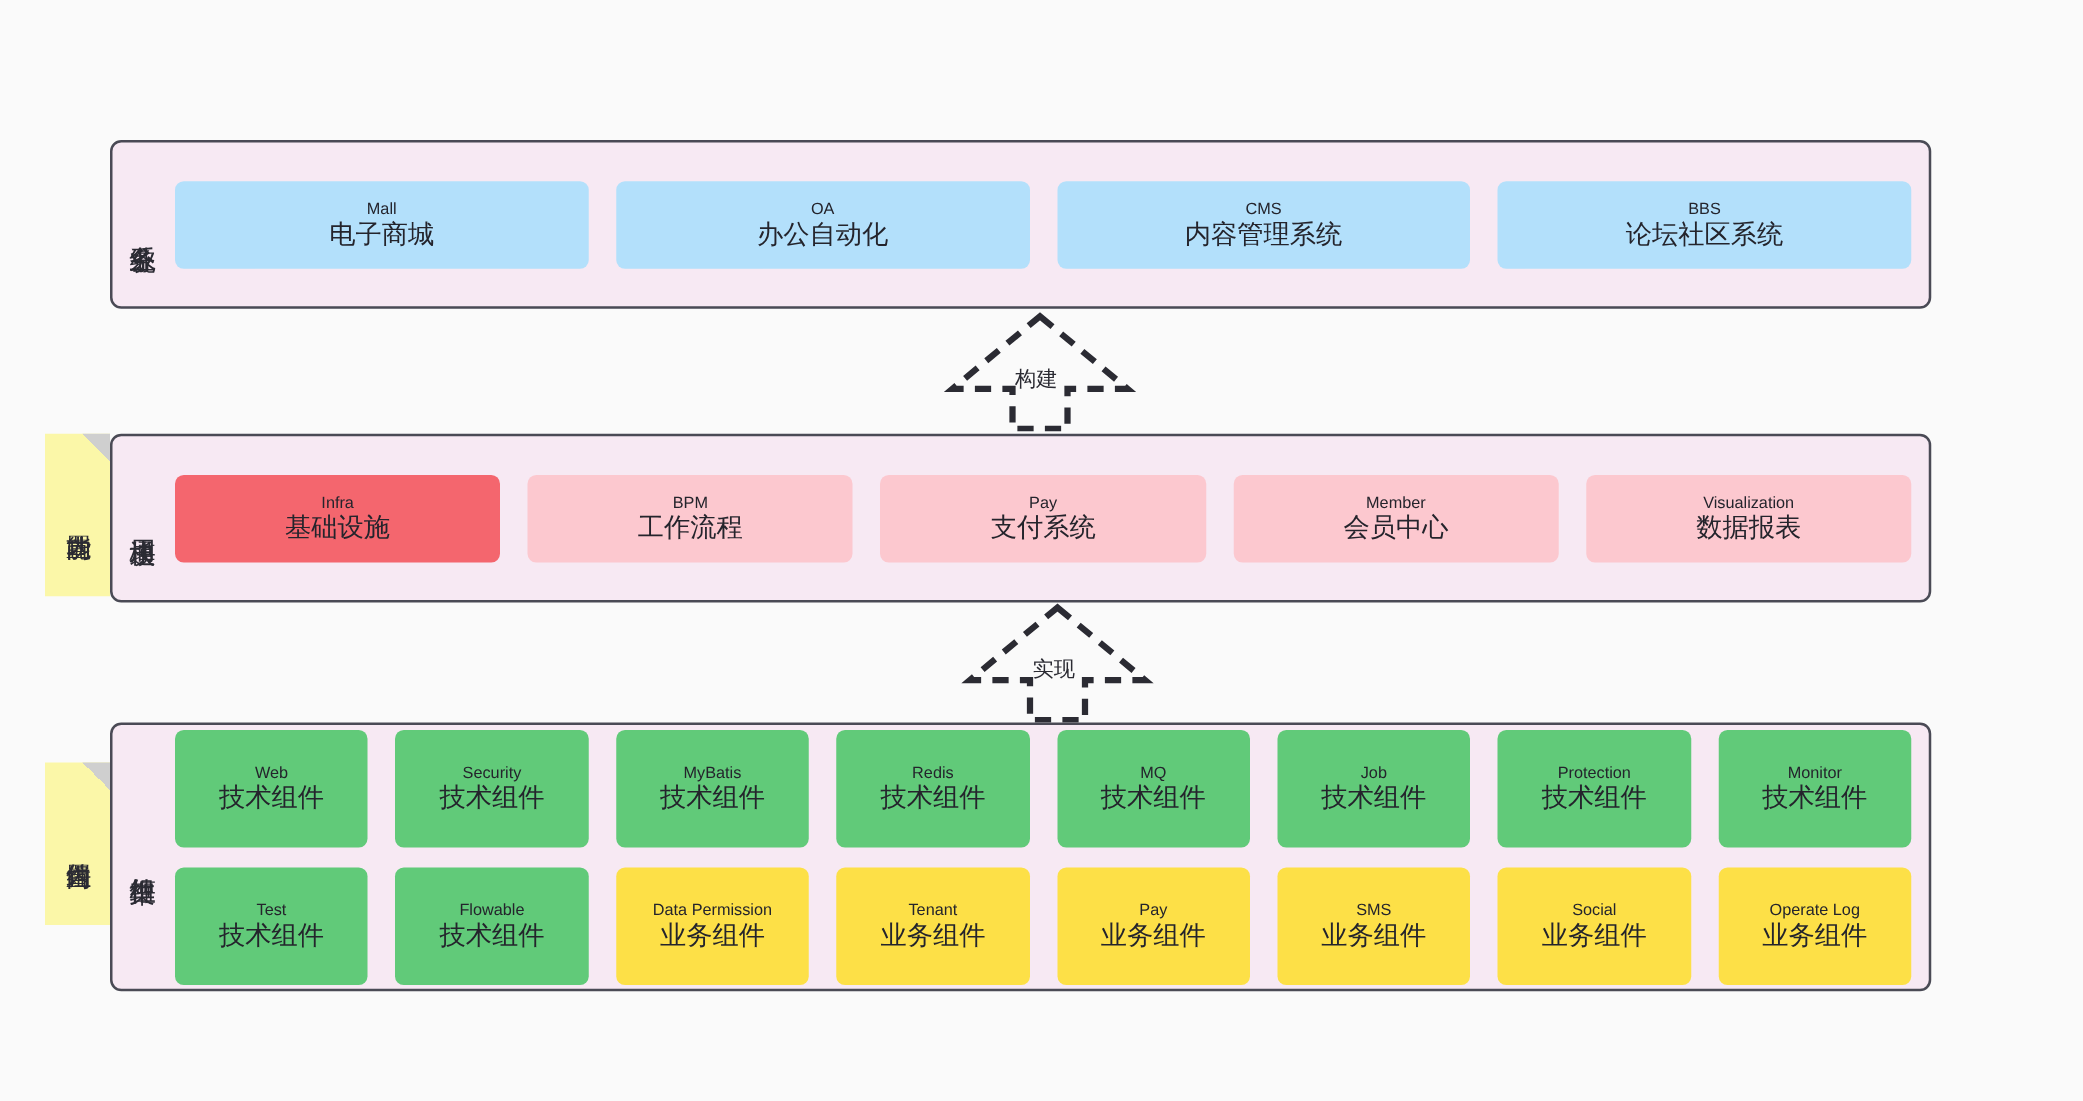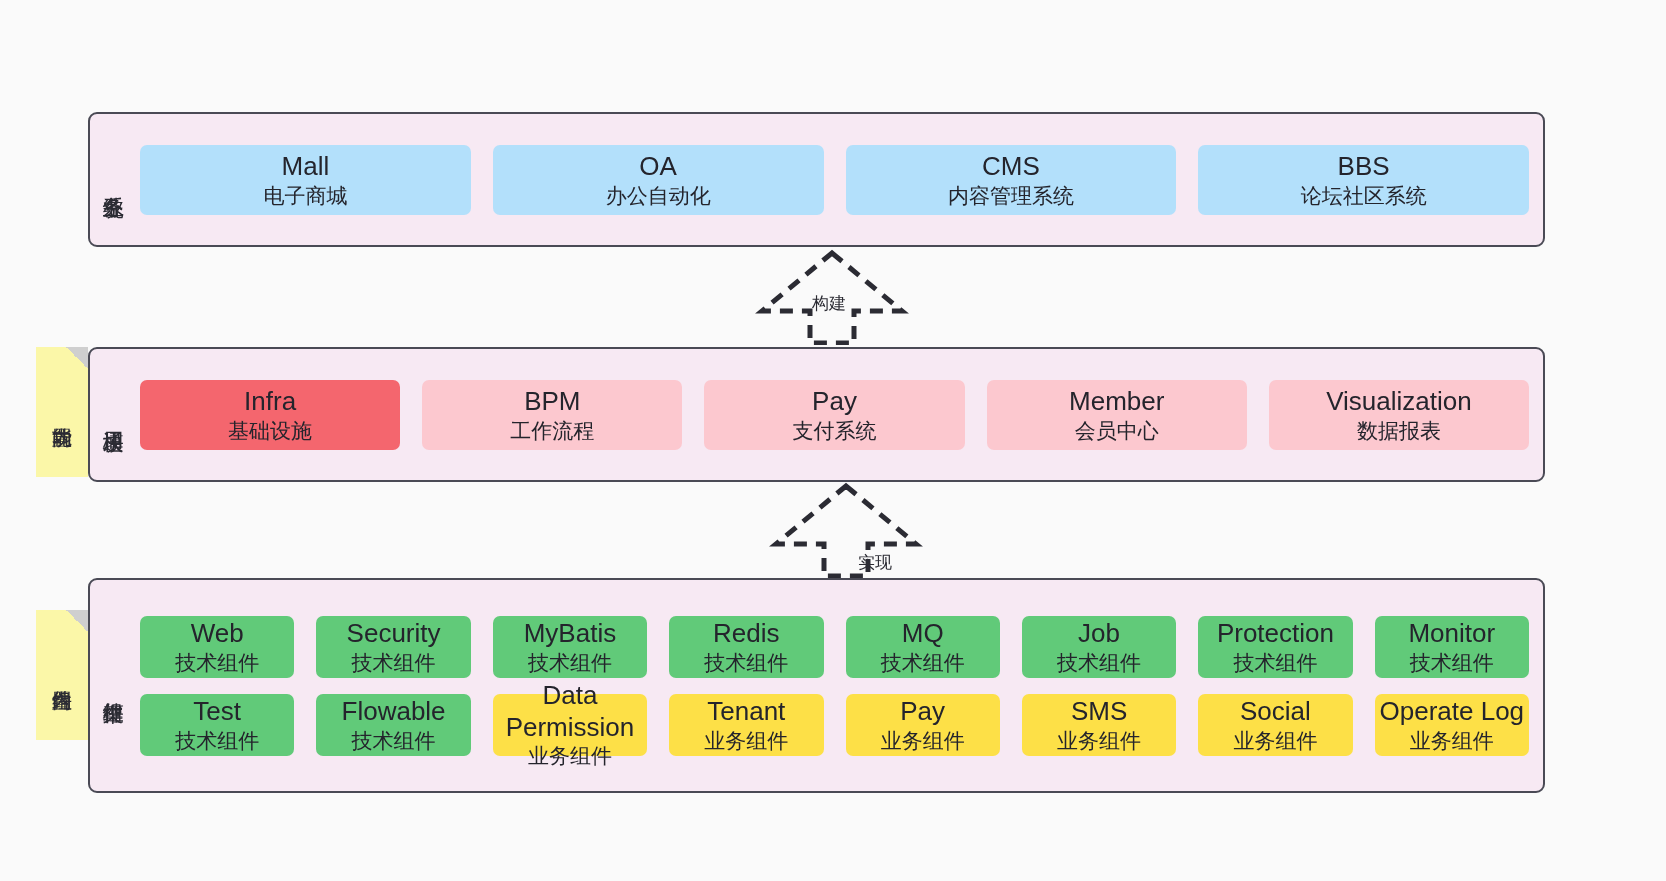--- a/index.html
+++ b/index.html
@@ -58,38 +58,38 @@
     border-radius: 7px;
     display: flex;
     flex-direction: column;
     align-items: center;
     justify-content: center;
     text-align: center;
     color: #24242c;
     line-height: 1.22;
     padding: 6px 4px;
   }
-  .cell .t1 { font-size: 26px; }
+  .cell .t1 { font-size: 13px; }
   .cell .t2 { font-size: 21px; }
 
   
   .c-blue       { background: #b3e0fb; }
   .c-red        { background: #f4666e; }
   .c-pink       { background: #fcc8cf; }
   .c-green      { background: #61ca79; }
   .c-greenlight { background: #fde047; }
 
   
   #layer-business  { left: 88px;  top: 112px; width: 1457px; height: 135px; }
   #layer-common    { left: 88px;  top: 347px; width: 1457px; height: 135px; }
   #layer-framework { left: 88px;  top: 578px; width: 1457px; height: 215px; }
 
   #layer-business  .cell { height: 70px; }
   #layer-common    .cell { height: 70px; }
-  #layer-framework .cell { height: 62px; text-align: center; }
+  #layer-framework .cell { height: 94px; text-align: center; }
 
   
   .note {
     position: absolute;
     background: #fbf7a8;
     width: 52px;
     font-size: 20px;
     color: #2b2b33;
     display: flex;
     align-items: center;
@@ -115,21 +115,21 @@
   .uml-label {
     position: absolute;
     font-size: 17px;
     color: #2b2b33;
     background: transparent;
     white-space: nowrap;
   }
   #arrow-build  { left: 752px; top: 249px; width: 160px; height: 96px; }
   #label-build  { left: 812px; top: 292px; }
   #arrow-impl   { left: 766px; top: 482px; width: 160px; height: 96px; }
-  #label-impl   { left: 826px; top: 551px; margin-left: 32px; }
+  #label-impl   { left: 826px; top: 524px; }
 </style>
 </head>
 <body>
 
 <div id="canvas">
 
   <div class="layer" id="layer-business">
     <div class="layer-title">业务系统</div>
     <div class="layer-body">
       <div class="row">

